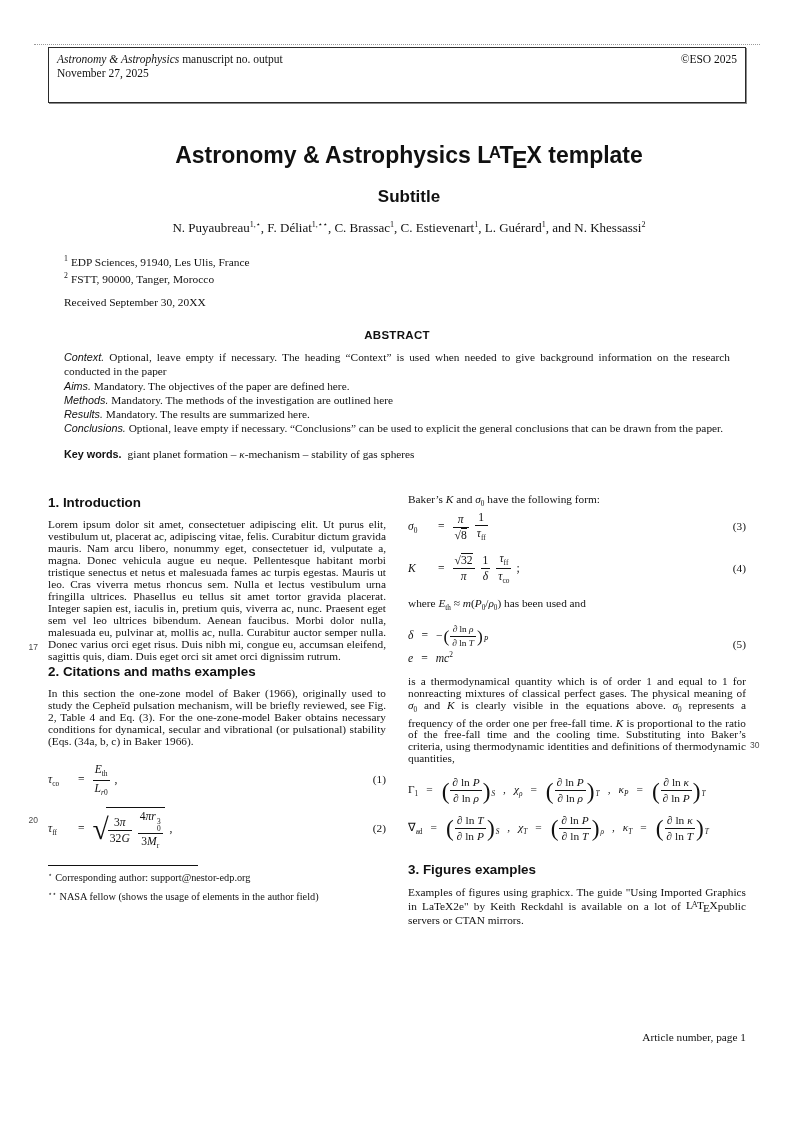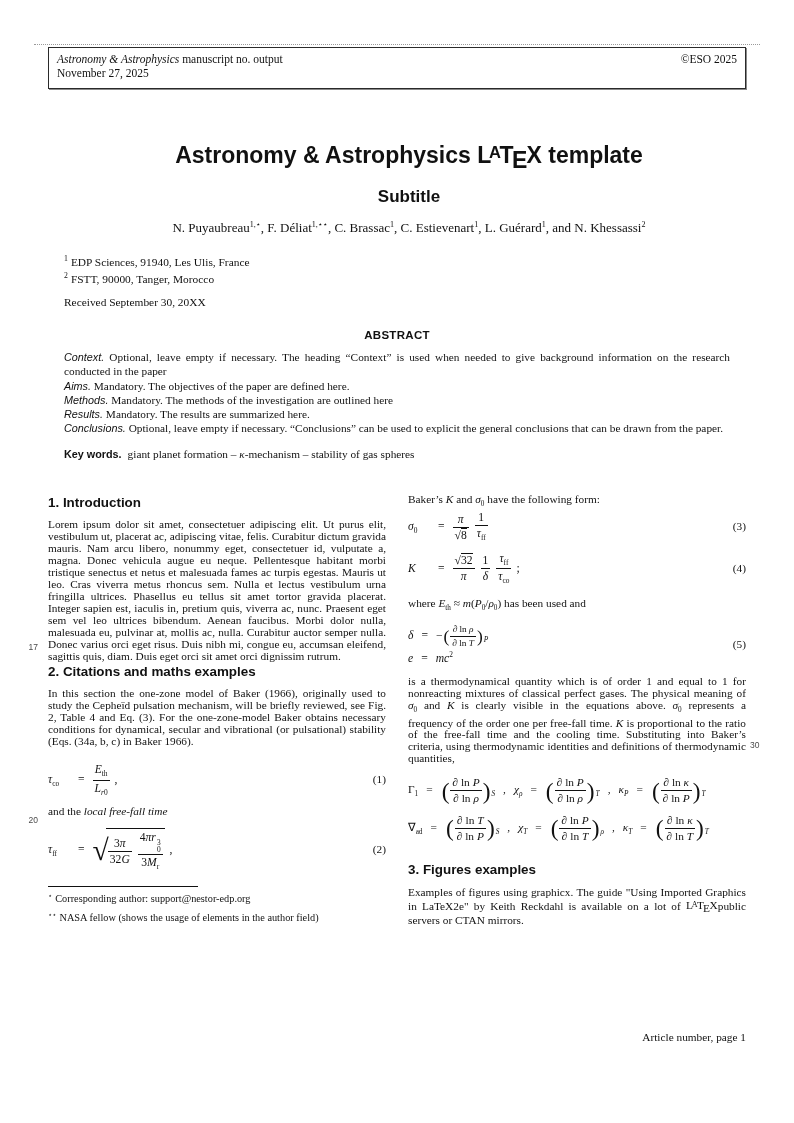--- a/index.html
+++ b/index.html
@@ -2,21 +2,21 @@
 <html><head>
 <meta charset="utf-8">
 <style>
   html,body{margin:0;padding:0;background:#e8e8e8;}
   .page{position:relative;width:794px;height:1123px;background:#ffffff;margin:0 auto;
         font-family:"Liberation Serif",serif;color:#111;overflow:hidden;}
   
   .cutline{position:absolute;top:44px;left:34px;right:34px;border-top:1px dotted #9a9a9a;}
   
   .runhead{position:absolute;top:47px;left:48px;width:698px;box-sizing:border-box;
-           border:1px solid #2a2a2a;box-shadow:1px 1px 0 #8a8a8a;padding:4px 8px 8px 8px;
+           border:1px solid #2a2a2a;box-shadow:1px 1px 0 #8a8a8a;padding:4px 8px 22px 8px;
            display:flex;justify-content:space-between;align-items:flex-start;
            font-size:11.5px;line-height:14px;}
   .runhead .jname{font-style:italic;}
   
   .titleblock{position:absolute;top:143px;left:12px;width:100%;text-align:center;}
   .arttitle{font-family:"Liberation Sans",sans-serif;font-weight:bold;font-size:23px;line-height:1.1;}
   .artsub{font-family:Liberation Sans, sans-serif;font-weight:bold;font-size:17px;margin-top:14px;}
   .authors{font-size:13px;margin-top:13px;}
   .authors sup{font-size:0.62em;}
   
@@ -114,21 +114,20 @@
 
   <div class="col left">
     <h2 class="sec">1. Introduction</h2>
     <p>Lorem ipsum dolor sit amet, consectetuer adipiscing elit. Ut purus elit, vestibulum ut, placerat ac, adipiscing vitae, felis. Curabitur dictum gravida mauris. Nam arcu libero, nonummy eget, consectetuer id, vulputate a, magna. Donec vehicula augue eu neque. Pellentesque habitant morbi tristique senectus et netus et malesuada fames ac turpis egestas. Mauris ut leo. Cras viverra metus rhoncus sem. Nulla et lectus vestibulum urna fringilla ultrices. Phasellus eu tellus sit amet tortor gravida placerat. Integer sapien est, iaculis in, pretium quis, viverra ac, nunc. Praesent eget sem vel leo ultrices bibendum. Aenean faucibus. Morbi dolor nulla, malesuada eu, pulvinar at, mollis ac, nulla. Curabitur auctor semper nulla. Donec varius orci eget risus. Duis nibh mi, congue eu, accumsan eleifend, sagittis quis, diam. Duis eget orci sit amet orci dignissim rutrum.</p>
     <h2 class="sec mt">2. Citations and maths examples</h2>
     <p>In this section the one-zone model of Baker (1966), originally used to study the Cepheïd pulsation mechanism, will be briefly reviewed, see Fig. 2, Table 4 and Eq. (3). For the one-zone-model Baker obtains necessary conditions for dynamical, secular and vibrational (or pulsational) stability (Eqs. (34a, b, c) in Baker 1966).</p>
     <div class="eqrow" style="margin-top:15px">
       <div class="eq"><span class="lhs"><i>τ</i><sub>co</sub></span><span class="rel">=</span><span class="frac"><span class="fn"><i>E</i><sub>th</sub></span><span class="fd"><i>L</i><sub><i>r</i>0</sub></span></span><span class="pn">,</span></div>
       <div class="eqnum">(1)</div>
     </div>
-    <p style="margin-top:9px">and the <i>local free-fall time</i></p>
     <div class="eqrow" style="margin-top:10px">
       <div class="eq"><span class="lhs"><i>τ</i><sub>ff</sub></span><span class="rel">=</span><span class="rad">√</span><span class="ubar"><span class="frac"><span class="fn">3<i>π</i></span><span class="fd">32<i>G</i></span></span><span class="frac gap"><span class="fn">4<i>πr</i><span class="ss">
                   <span>3</span>
                   <span>0</span>
                 </span></span><span class="fd">3<i>M</i><sub>r</sub></span></span></span><span class="pn">,</span></div>
       <div class="eqnum">(2)</div>
     </div>
     <div class="fnrule"></div>
     <div class="footnote"><sup>⋆</sup><span>Corresponding author: support@nestor-edp.org</span></div>
     <div class="footnote"><sup>⋆⋆</sup><span>NASA fellow (shows the usage of elements in the author field)</span></div>

